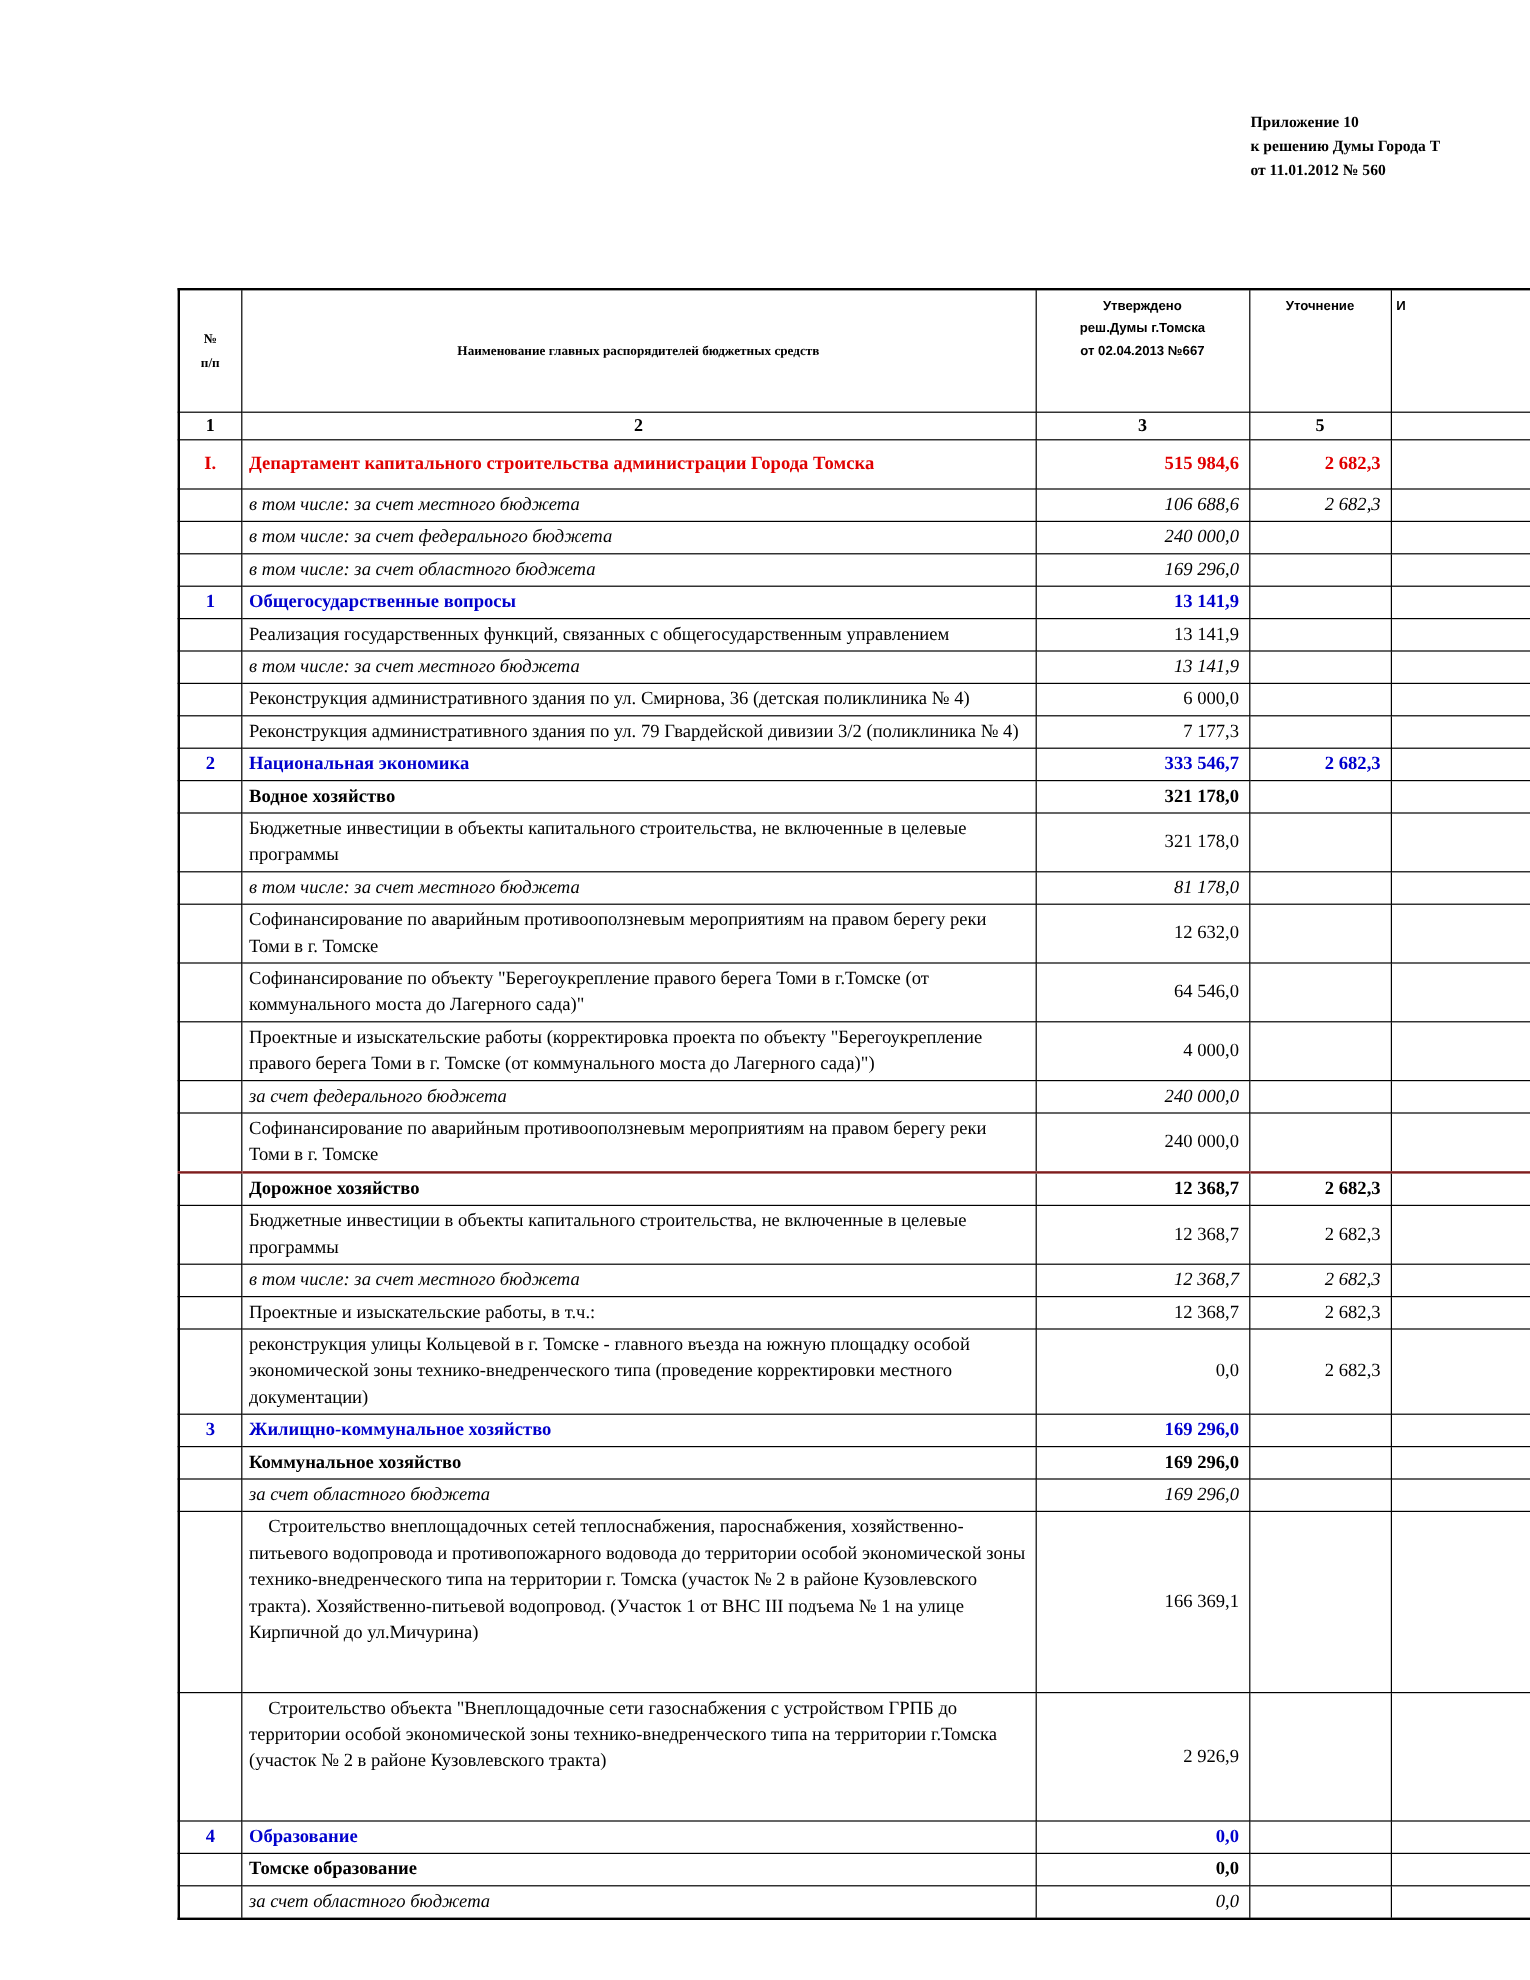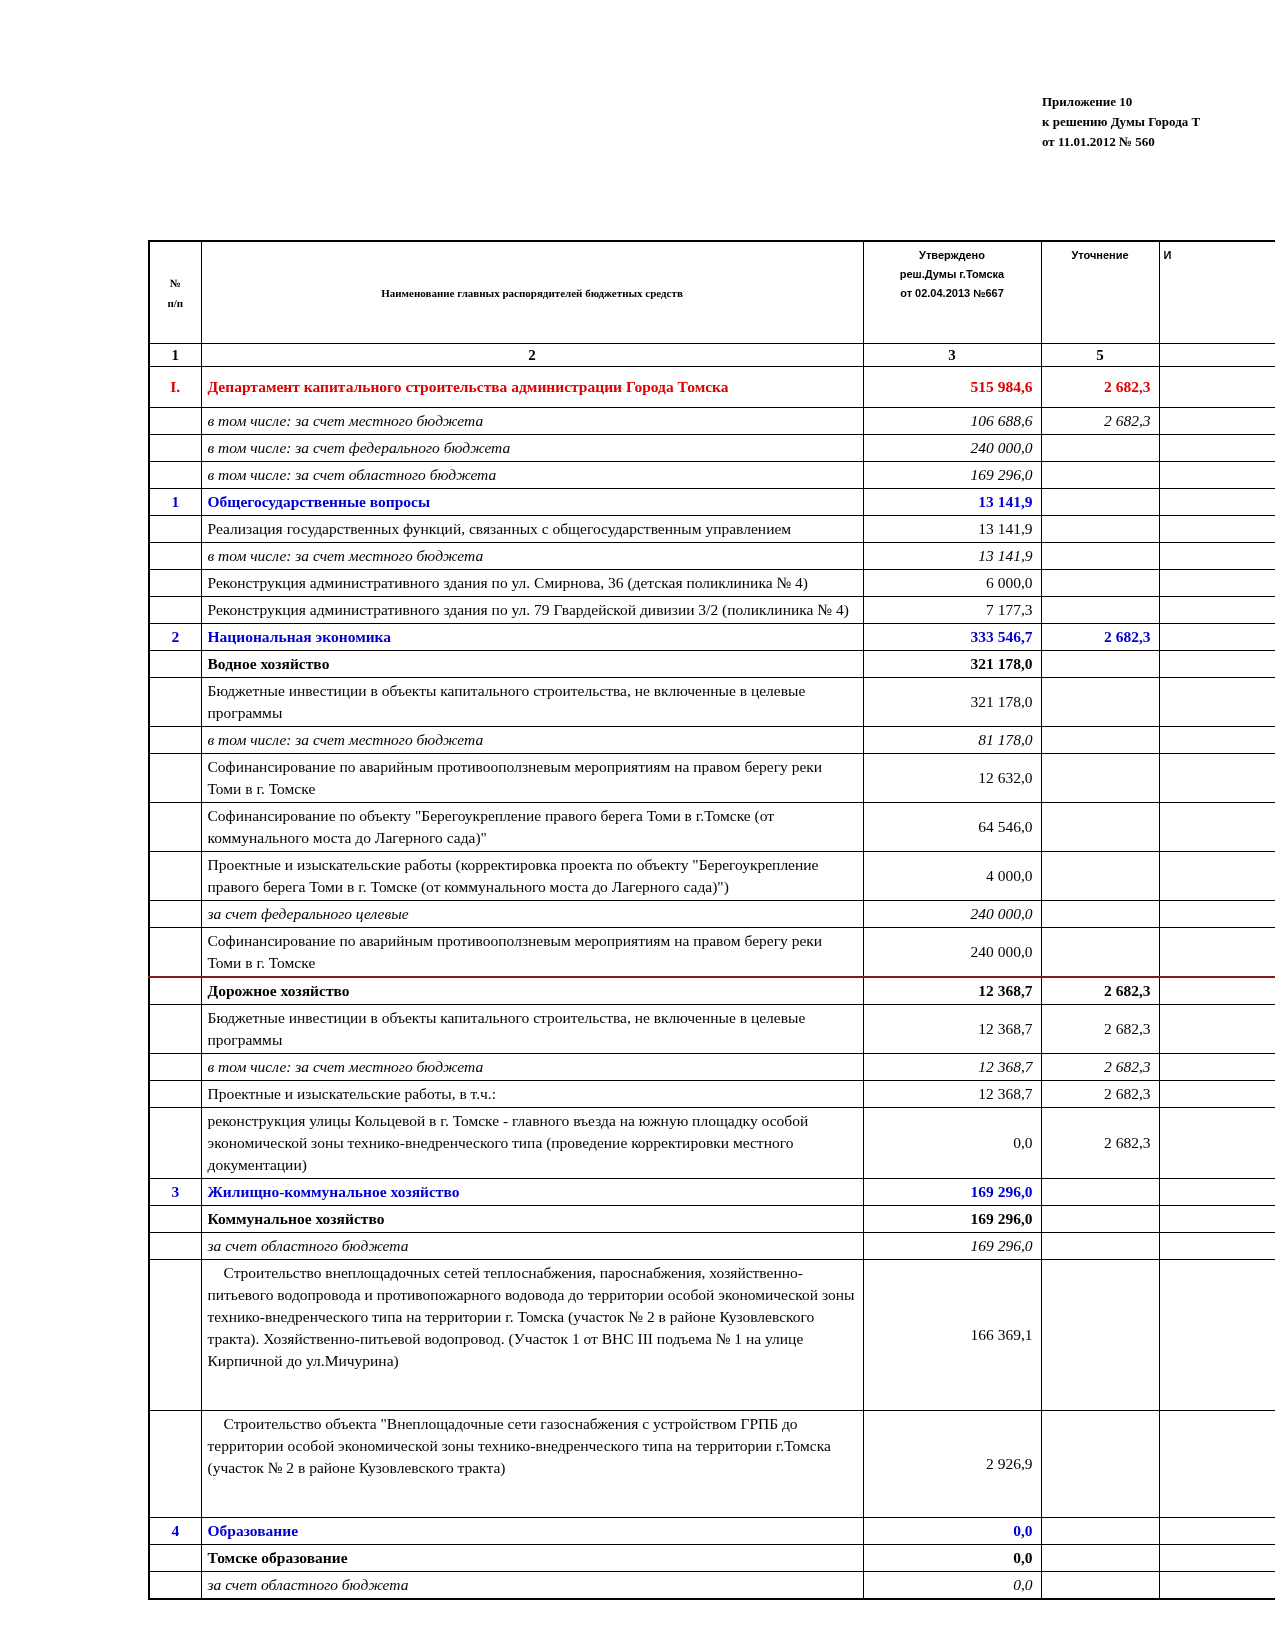--- a/index.html
+++ b/index.html
@@ -177,21 +177,21 @@
   </tr>
         <tr>
     <td class="c-num"></td>
     <td class="c-name">Проектные и изыскательские работы (корректировка проекта по объекту "Берегоукрепление правого берега Томи в г. Томске (от коммунального моста до Лагерного сада)")</td>
     <td class="c-val">4 000,0</td>
     <td class="c-val"></td>
     <td class="c-cut"></td>
   </tr>
         <tr class="r-italic">
     <td class="c-num"></td>
-    <td class="c-name">за счет федерального целевые</td>
+    <td class="c-name">за счет федерального бюджета</td>
     <td class="c-val">240 000,0</td>
     <td class="c-val"></td>
     <td class="c-cut"></td>
   </tr>
         <tr>
     <td class="c-num"></td>
     <td class="c-name">Софинансирование по аварийным противооползневым мероприятиям на правом берегу реки Томи в г. Томске</td>
     <td class="c-val">240 000,0</td>
     <td class="c-val"></td>
     <td class="c-cut"></td>

